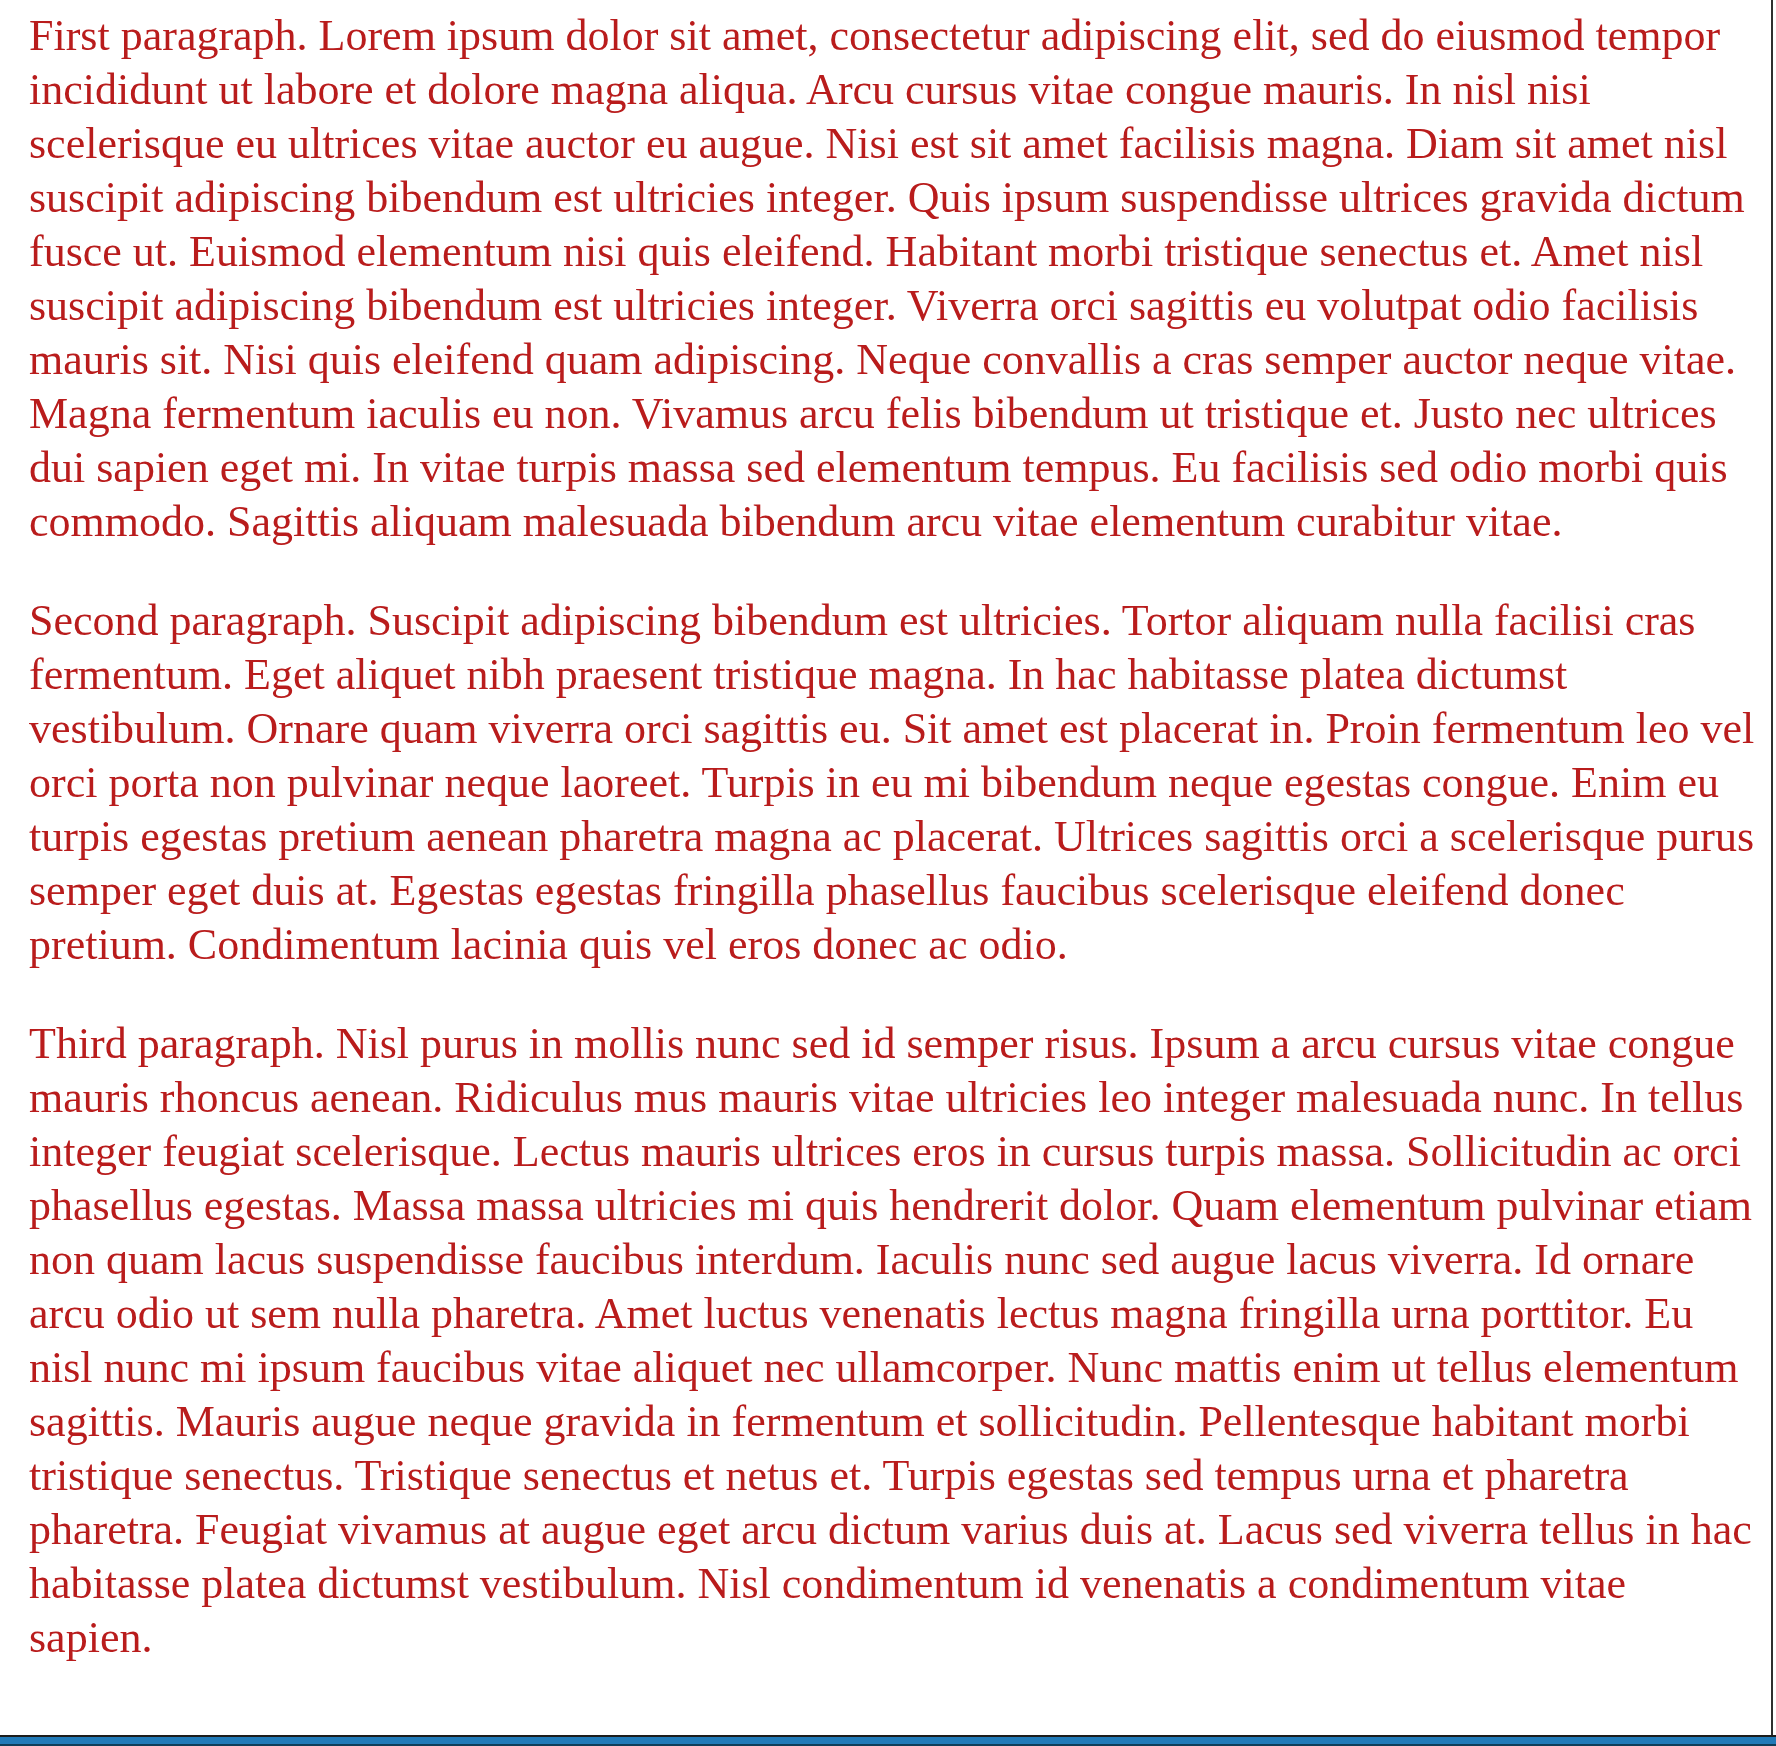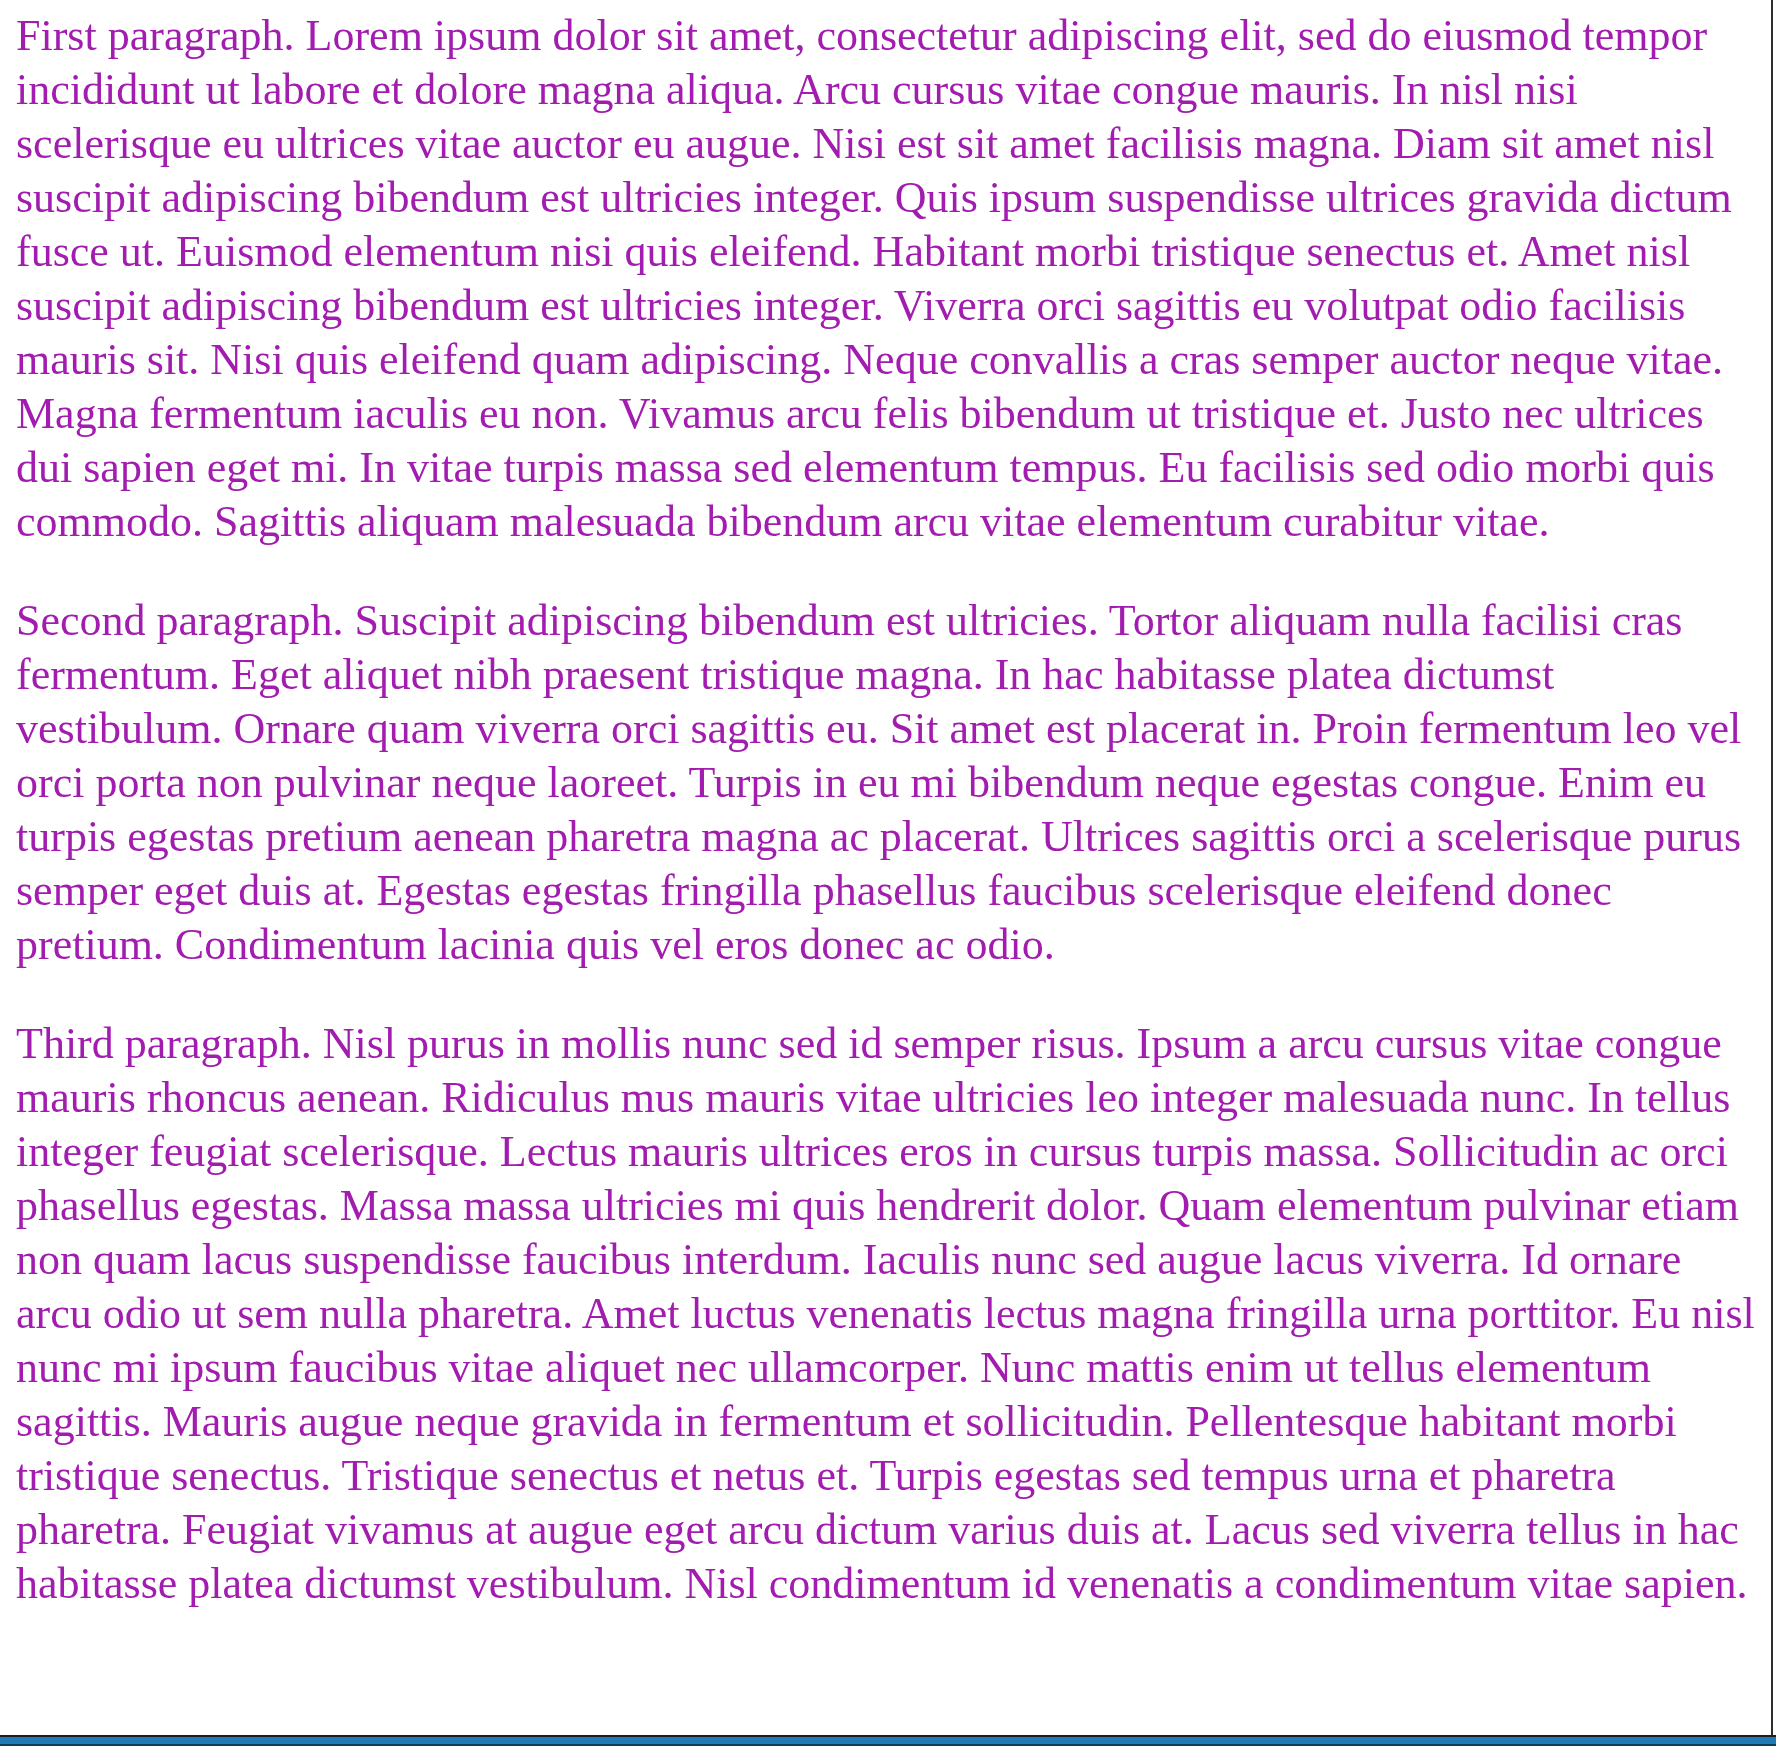--- a/index.html
+++ b/index.html
@@ -21,22 +21,22 @@
     width: 1773px;             
     height: 1735px;
     border-right: 2px solid #2f2f2f;
     padding: 9px 14px 0 16px;
     overflow: hidden;
     background: #ffffff;
   }
   .doc p {
     font-size: 44px;
     line-height: 54px;
-    color: #a21caf;
-    margin: 0 0 45px 0;
+    color: #b91c1c;
+    margin: 0 0 45px 13px;
     text-align: left;
   }
   .bar-black {
     width: 1776px;
     height: 2px;
     background: #1c1c1c;
   }
   .bar-blue {
     width: 1776px;
     height: 7px;

